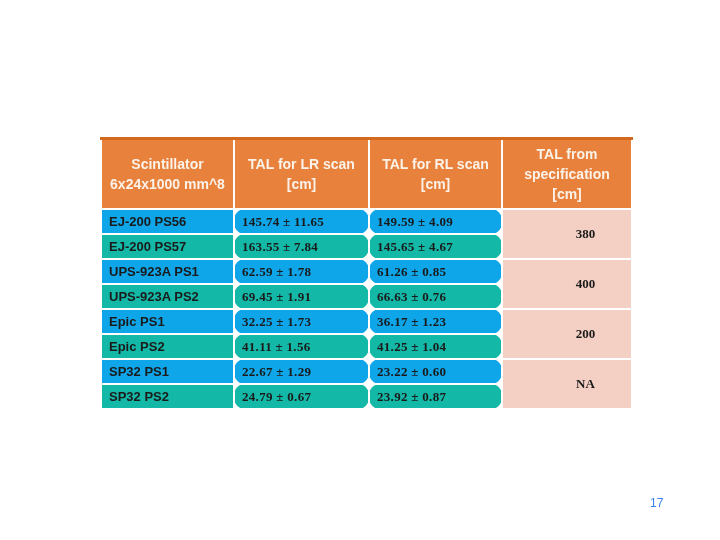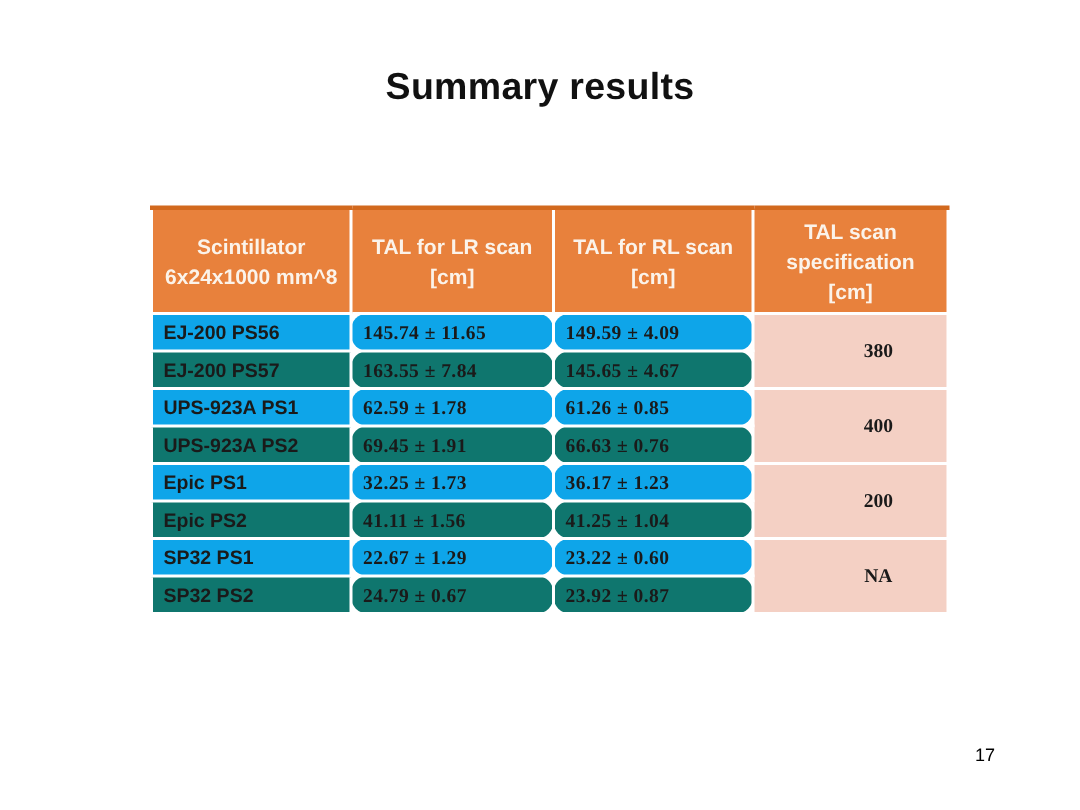--- a/index.html
+++ b/index.html
@@ -64,49 +64,48 @@
     letter-spacing:0.3px;
     border-radius:11px;
   }
   td.spec{
     font-weight:bold;
     text-align:center;
     font-family:"Liberation Serif", serif;
     background:#F4D0C4;
   }
   tr.r-dark td{background:#0ea5e9;}
-  tr.r-light td{background:#0f766e;}
+  tr.r-light td{background:#14b8a6;}
   tr.r-dark td.spec, tr.r-light td.spec{background:#F4D0C4;padding-left:44px;}
   .page-number{
     position:absolute;
     left:650px;top:496px;
     font-size:12px;
-    color:#000000;
+    color:#3b82f6;
   }
 </style>
 </head>
 <body>
 
 <div class="slide">
 
-  <div class="title">Summary results</div>
 
   <table class="results">
     <colgroup>
         <col class="c1">
         <col class="c2">
         <col class="c3">
         <col class="c4">
       </colgroup>
     <thead>
       <tr>
         <th>Scintillator 6x24x1000 mm^8</th>
         <th>TAL for LR scan [cm]</th>
         <th>TAL for RL scan [cm]</th>
-        <th>TAL scan specification [cm]</th>
+        <th>TAL from specification [cm]</th>
       </tr>
     </thead>
     <tbody>
       <tr class="r-dark">
         <td class="label">EJ-200 PS56</td>
         <td class="value">145.74 ± 11.65</td>
         <td class="value">149.59 ± 4.09</td>
         <td class="spec" rowspan="2">380</td>
       </tr>
       <tr class="r-light">

